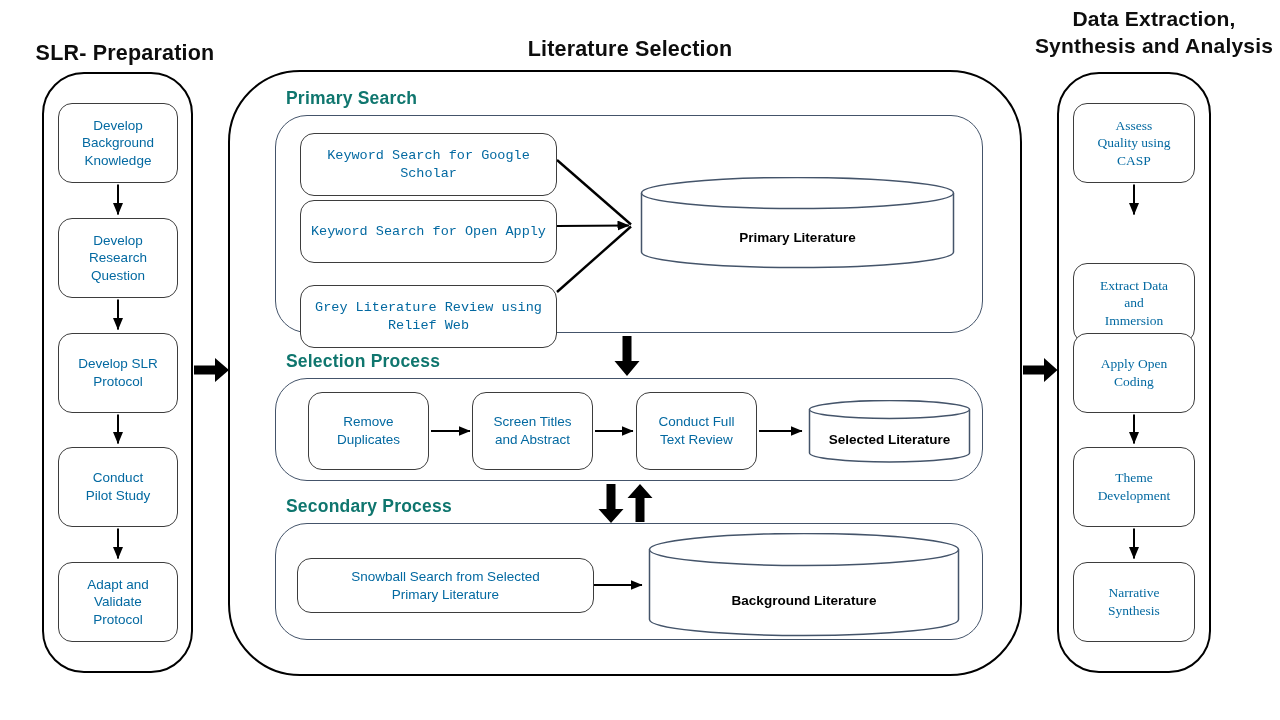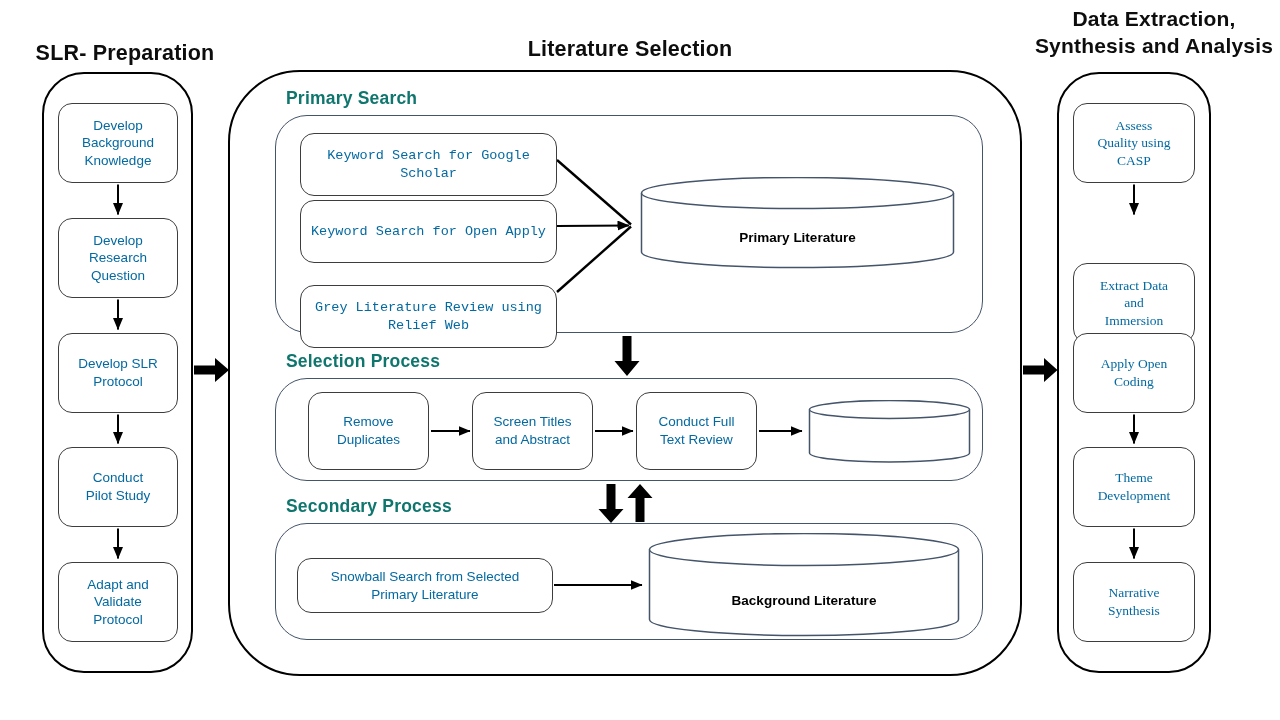--- a/index.html
+++ b/index.html
@@ -63,21 +63,21 @@
 
   
   .src-node{left:300px;width:257px;height:63px;font-family:Liberation Mono, monospace;}
   #ps1{top:133px;} #ps2{top:200px;} #ps3{top:285px;}
 
   
   .sel-node{top:392px;width:121px;height:78px;}
   #sp1{left:308px;} #sp2{left:472px;} #sp3{left:636px;}
 
   
-  #sb{left:297px;top:558px;width:256px;height:55px;}
+  #sb{left:297px;top:558px;width:297px;height:55px;}
 
   
   #cylA{left:640px;top:177px;width:315px;height:92px;}
   #cylA .cyl-label{top:31px;}
   #cylB{left:808px;top:400px;width:163px;height:63px;}
   #cylB .cyl-label{top:18px;}
   #cylC{left:648px;top:533px;width:312px;height:104px;}
   #cylC .cyl-label{top:32px;}
 </style>
 </head>
@@ -180,20 +180,21 @@
       <ellipse cx="157.5" cy="16" rx="156" ry="15.5" fill="#fff" stroke="#44546a" stroke-width="1.5"></ellipse>
     </svg>
     <div class="cyl-label">Primary Literature</div>
   </div>
 
   <div class="cyl" id="cylB">
     <svg width="163" height="63" viewBox="0 0 163 63">
       <path d="M1.5,9.5 V53 A80,9 0 0 0 161.5,53 V9.5" fill="#fff" stroke="#44546a" stroke-width="1.5"></path>
       <ellipse cx="81.5" cy="9.5" rx="80" ry="9" fill="#fff" stroke="#44546a" stroke-width="1.5"></ellipse>
     </svg>
+    <div class="cyl-label">Selected Literature</div>
   </div>
 
   <div class="cyl" id="cylC">
     <svg width="312" height="104" viewBox="0 0 312 104">
       <path d="M1.5,16.5 V86.5 A154.5,16 0 0 0 310.5,86.5 V16.5" fill="#fff" stroke="#44546a" stroke-width="1.5"></path>
       <ellipse cx="156" cy="16.5" rx="154.5" ry="16" fill="#fff" stroke="#44546a" stroke-width="1.5"></ellipse>
     </svg>
     <div class="cyl-label">Background Literature</div>
   </div>
 

